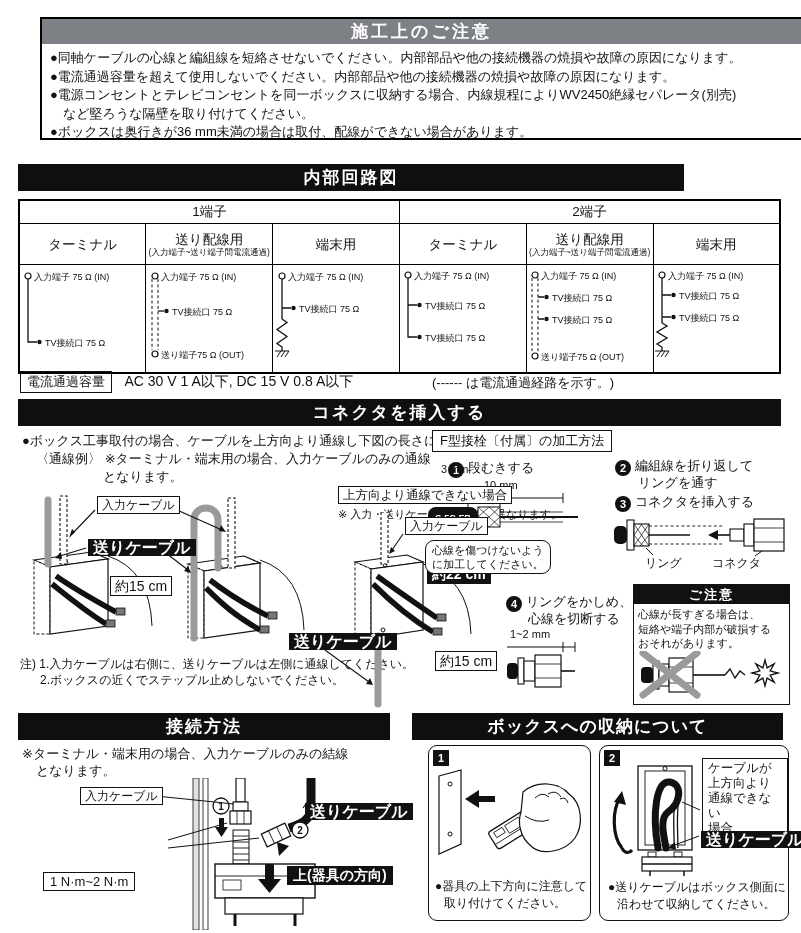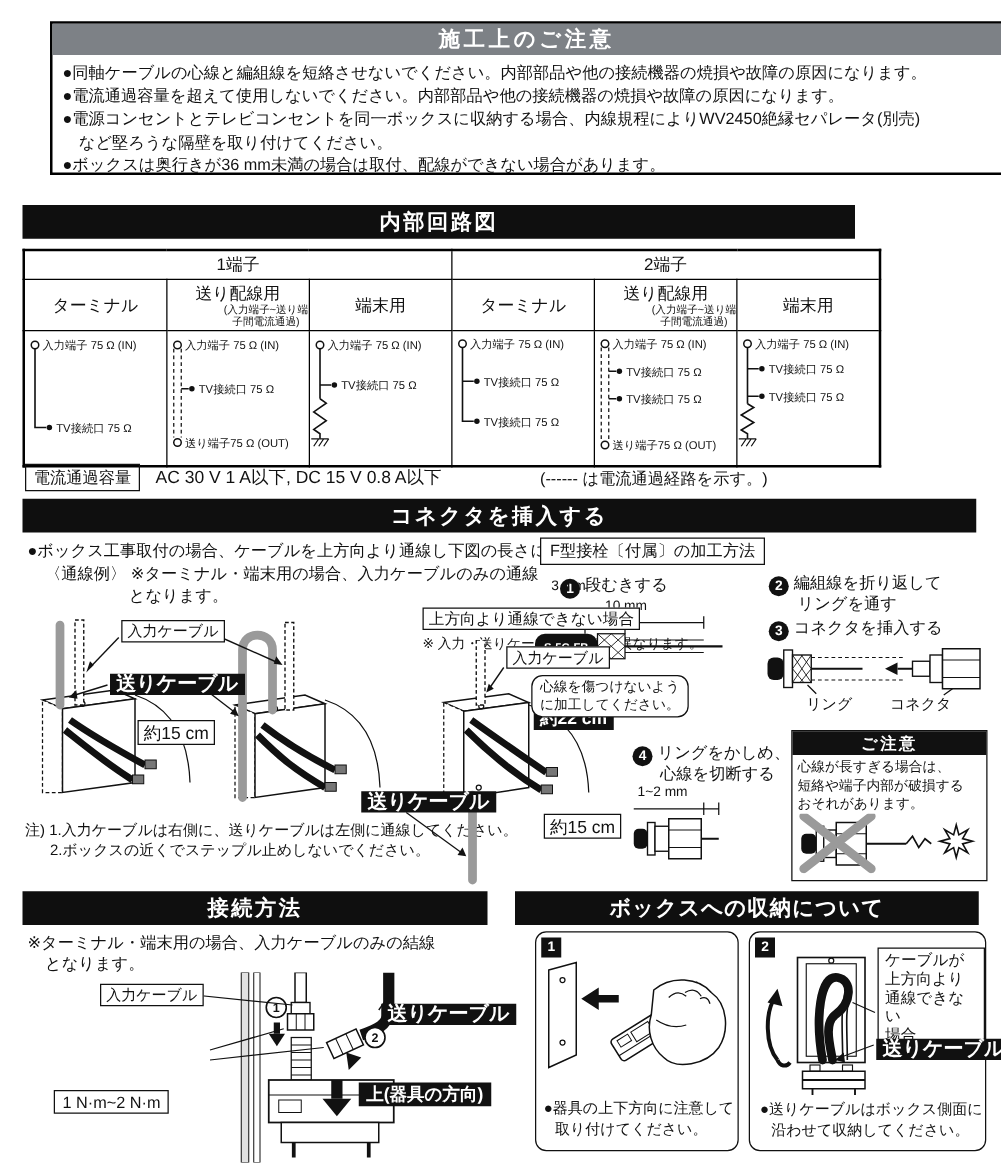--- a/index.html
+++ b/index.html
@@ -9,25 +9,25 @@
   
   .bar{position:absolute;background:#0f0f0f;color:#fff;font-weight:bold;font-size:17px;
        text-align:center;line-height:27px;height:27px;letter-spacing:2px;}
   
   .pre-box{position:absolute;left:18px;top:17px;width:763px;height:123px;border:2px solid #000;box-sizing:border-box;background:#fff;margin-left:22px;}
   .pre-head{height:25px;background:#7d8186;color:#fff;font-weight:bold;font-size:17px;
             text-align:center;line-height:25px;letter-spacing:3px;}
   .pre-body{padding:5px 8px 0 8px;font-size:13px;line-height:18.5px;}
   .pre-line.indent{padding-left:13px;}
   
-  table.ctable{position:absolute;left:18px;top:199px;width:687px;border-collapse:collapse;table-layout:fixed;border:2px solid #000;}
+  table.ctable{position:absolute;left:18px;top:199px;width:763px;border-collapse:collapse;table-layout:fixed;border:2px solid #000;}
   table.ctable td{border:1.2px solid #000;padding:0;text-align:center;vertical-align:middle;font-size:13.5px;}
   td.grp{height:22px;}
   td.colhead{height:40px;line-height:15px;}
-  td.colhead .sub{display:block;font-size:8.5px;line-height:10px;margin-left:45px;}
+  td.colhead .sub{display:block;font-size:8.5px;line-height:10px;}
   td.circ-cell{height:104px;vertical-align:top;text-align:left;}
   svg text{font-family:"Liberation Sans","DejaVu Sans",sans-serif;font-size:9px;fill:#111;}
   svg .white-b{fill:#fff;font-weight:bold;font-size:9px;}
   
   .lab-box{position:absolute;border:1.3px solid #111;background:#fff;padding:0 4px;
            font-size:12px;line-height:16px;white-space:nowrap;z-index:3;}
   .lab-blk{position:absolute;background:#111;color:#fff;padding:1px 5px;font-size:16px;
            line-height:15px;font-weight:bold;white-space:nowrap;z-index:3;}
   .txt{position:absolute;white-space:nowrap;}
   .t13{font-size:13px;} .t12{font-size:12px;} .t11{font-size:11px;}

